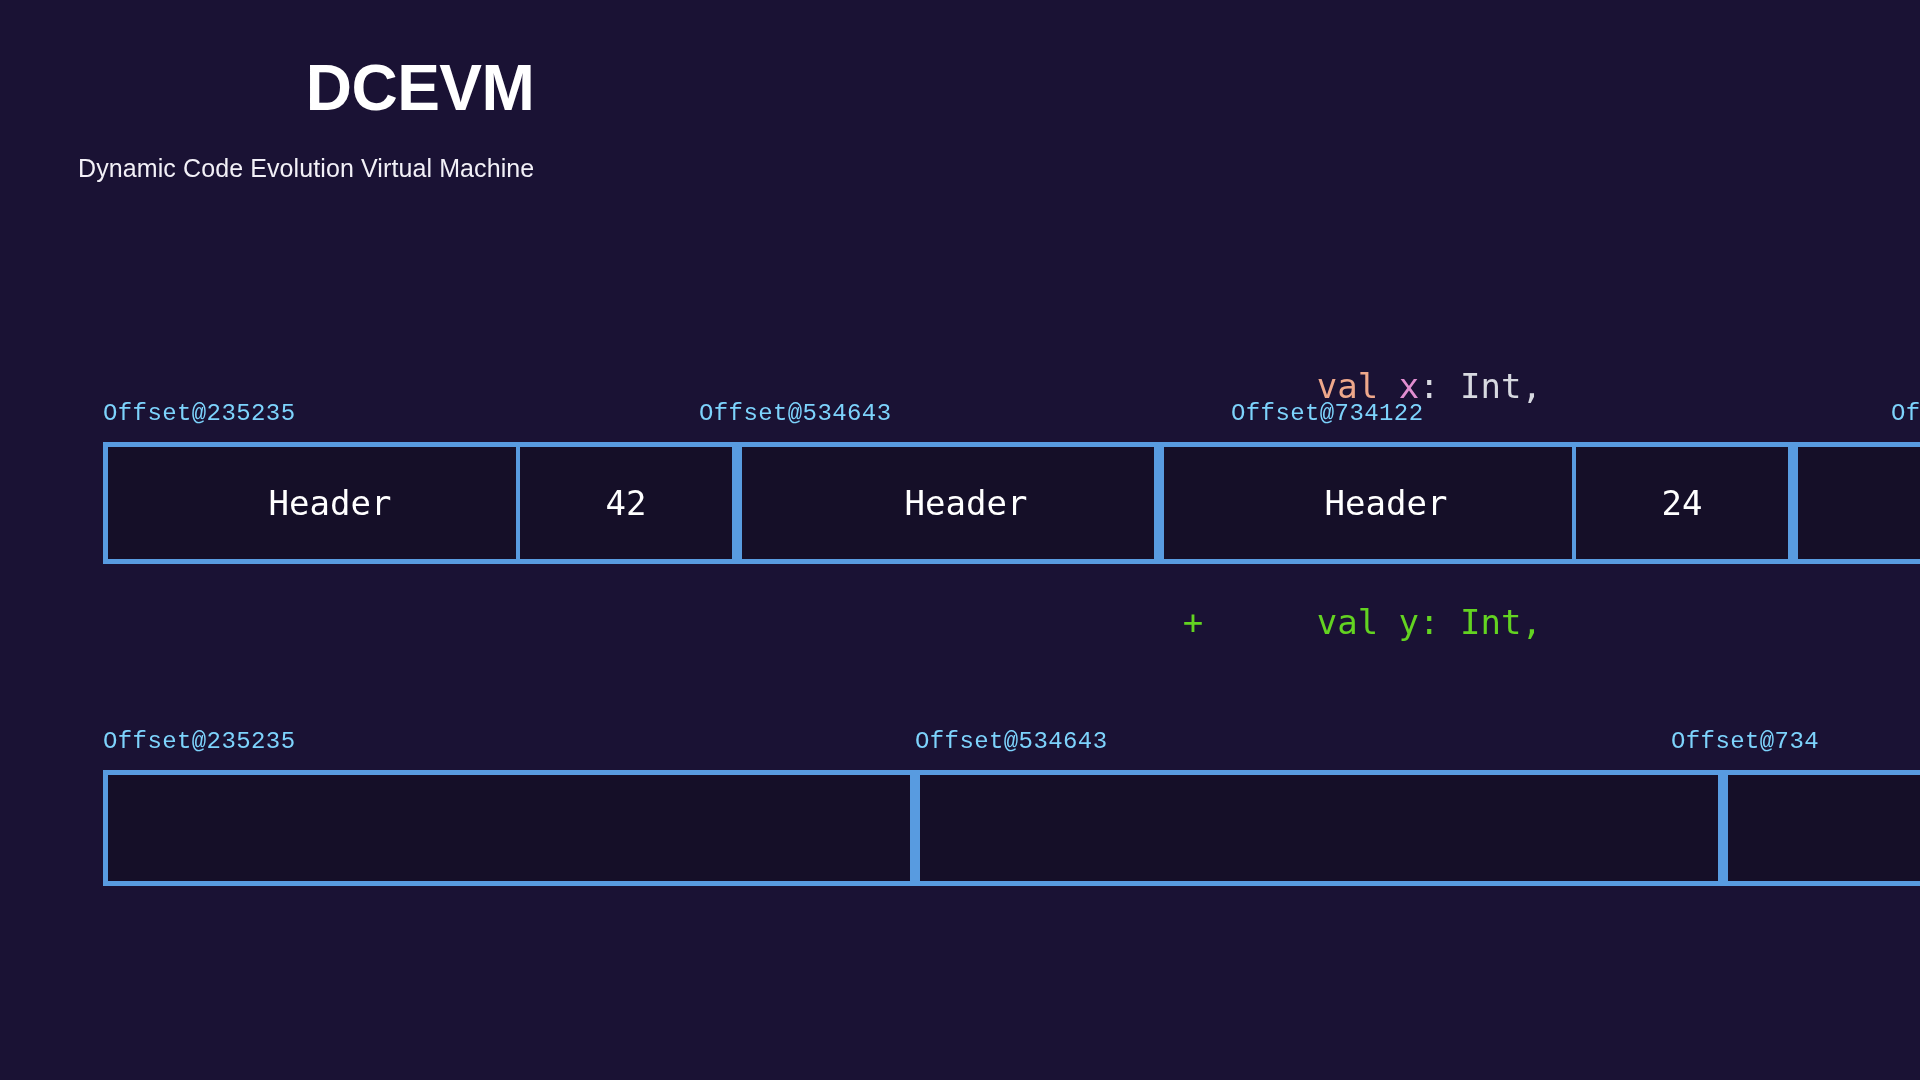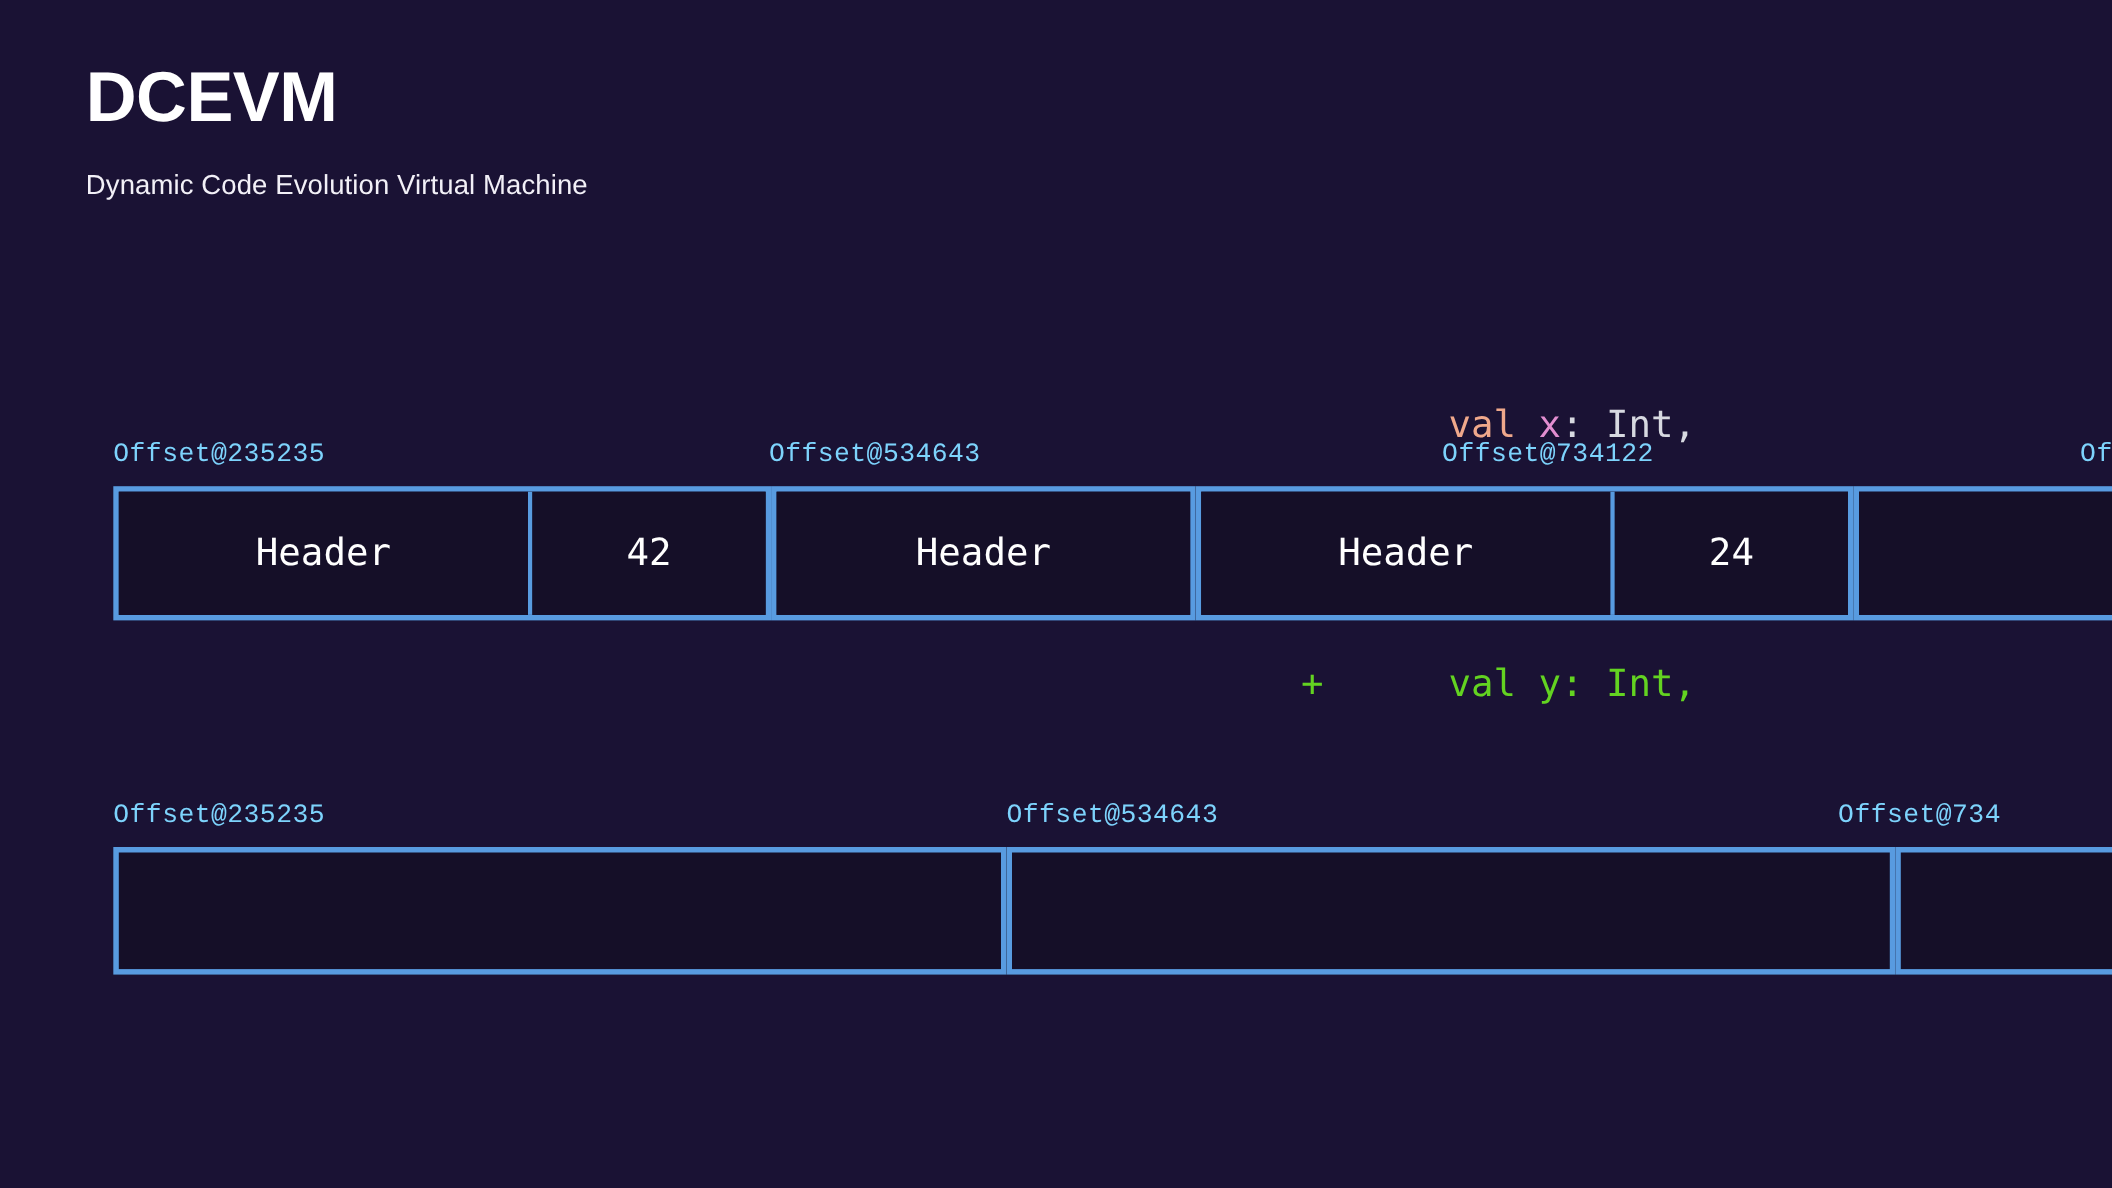--- a/index.html
+++ b/index.html
@@ -31,20 +31,21 @@
     top: 55px;
   }
 
   .app-title {
     font-family: "Liberation Sans", sans-serif;
     font-size: 64px;
     font-weight: 700;
     color: #ffffff;
     letter-spacing: -0.5px;
     line-height: 1.05;
+    text-align: right;
   }
 
   .app-subtitle {
     font-family: "Liberation Sans", sans-serif;
     font-size: 25px;
     font-weight: 400;
     color: #f2f0f7;
     margin-top: 32px;
     letter-spacing: 0.1px;
   }
@@ -124,21 +125,21 @@
     font-size: 34px;
     color: #ffffff;
     background: #150f28;
     height: 112px;
     border-right: 4px solid #589be0;
     white-space: pre;
   }
 
   .cell:last-child { border-right: none; }
 
-  .cell-header { width: 376px; }
+  .cell-header { width: 376px; margin-left: 36px; }
   .cell-value  { width: 212px; }
 
   
   .arr-group {
     border: 5px solid #589be0;
     background: #150f28;
     height: 116px;
     flex: none;
   }
 </style>
@@ -168,21 +169,21 @@
     </span>
 
   </div>
 </div>
 
 <div class="layout" id="layout-objects">
 
   <div class="label-row">
     <span class="offset-label" style="left:0px;">Offset@235235</span>
     <span class="offset-label" style="left:596px;">Offset@534643</span>
-    <span class="offset-label" style="left:1208px;">Offset@734122</span>
+    <span class="offset-label" style="left:1128px;">Offset@734122</span>
     <span class="offset-label" style="left:1788px;">Offset@</span>
   </div>
 
   <div class="boxes-row">
 
     <div class="obj-group">
       <div class="cell cell-header">Header</div>
       <div class="cell cell-value">42</div>
     </div>
 

